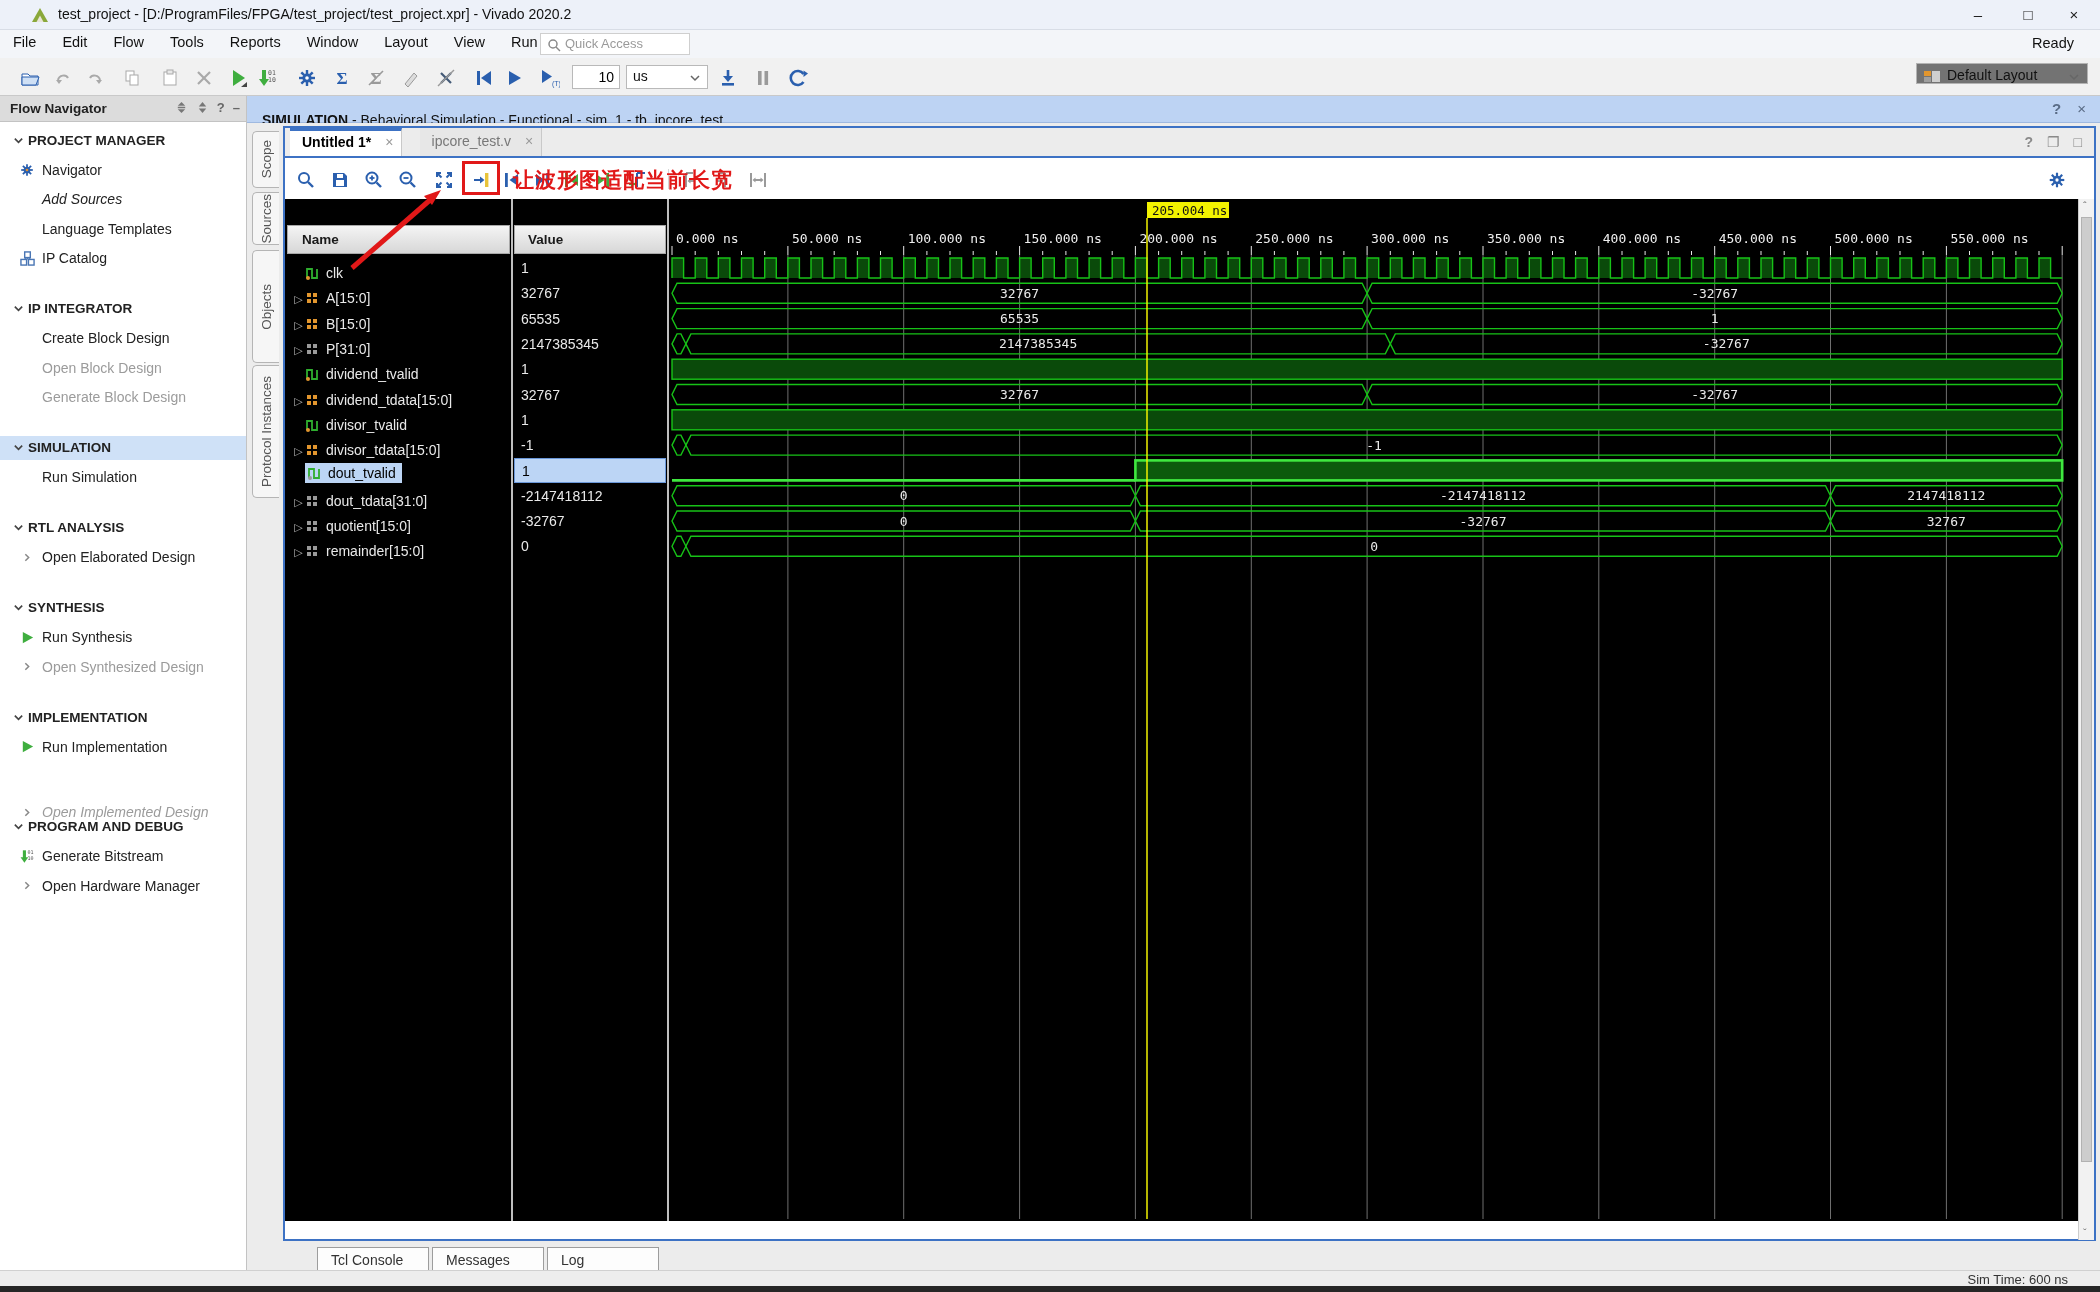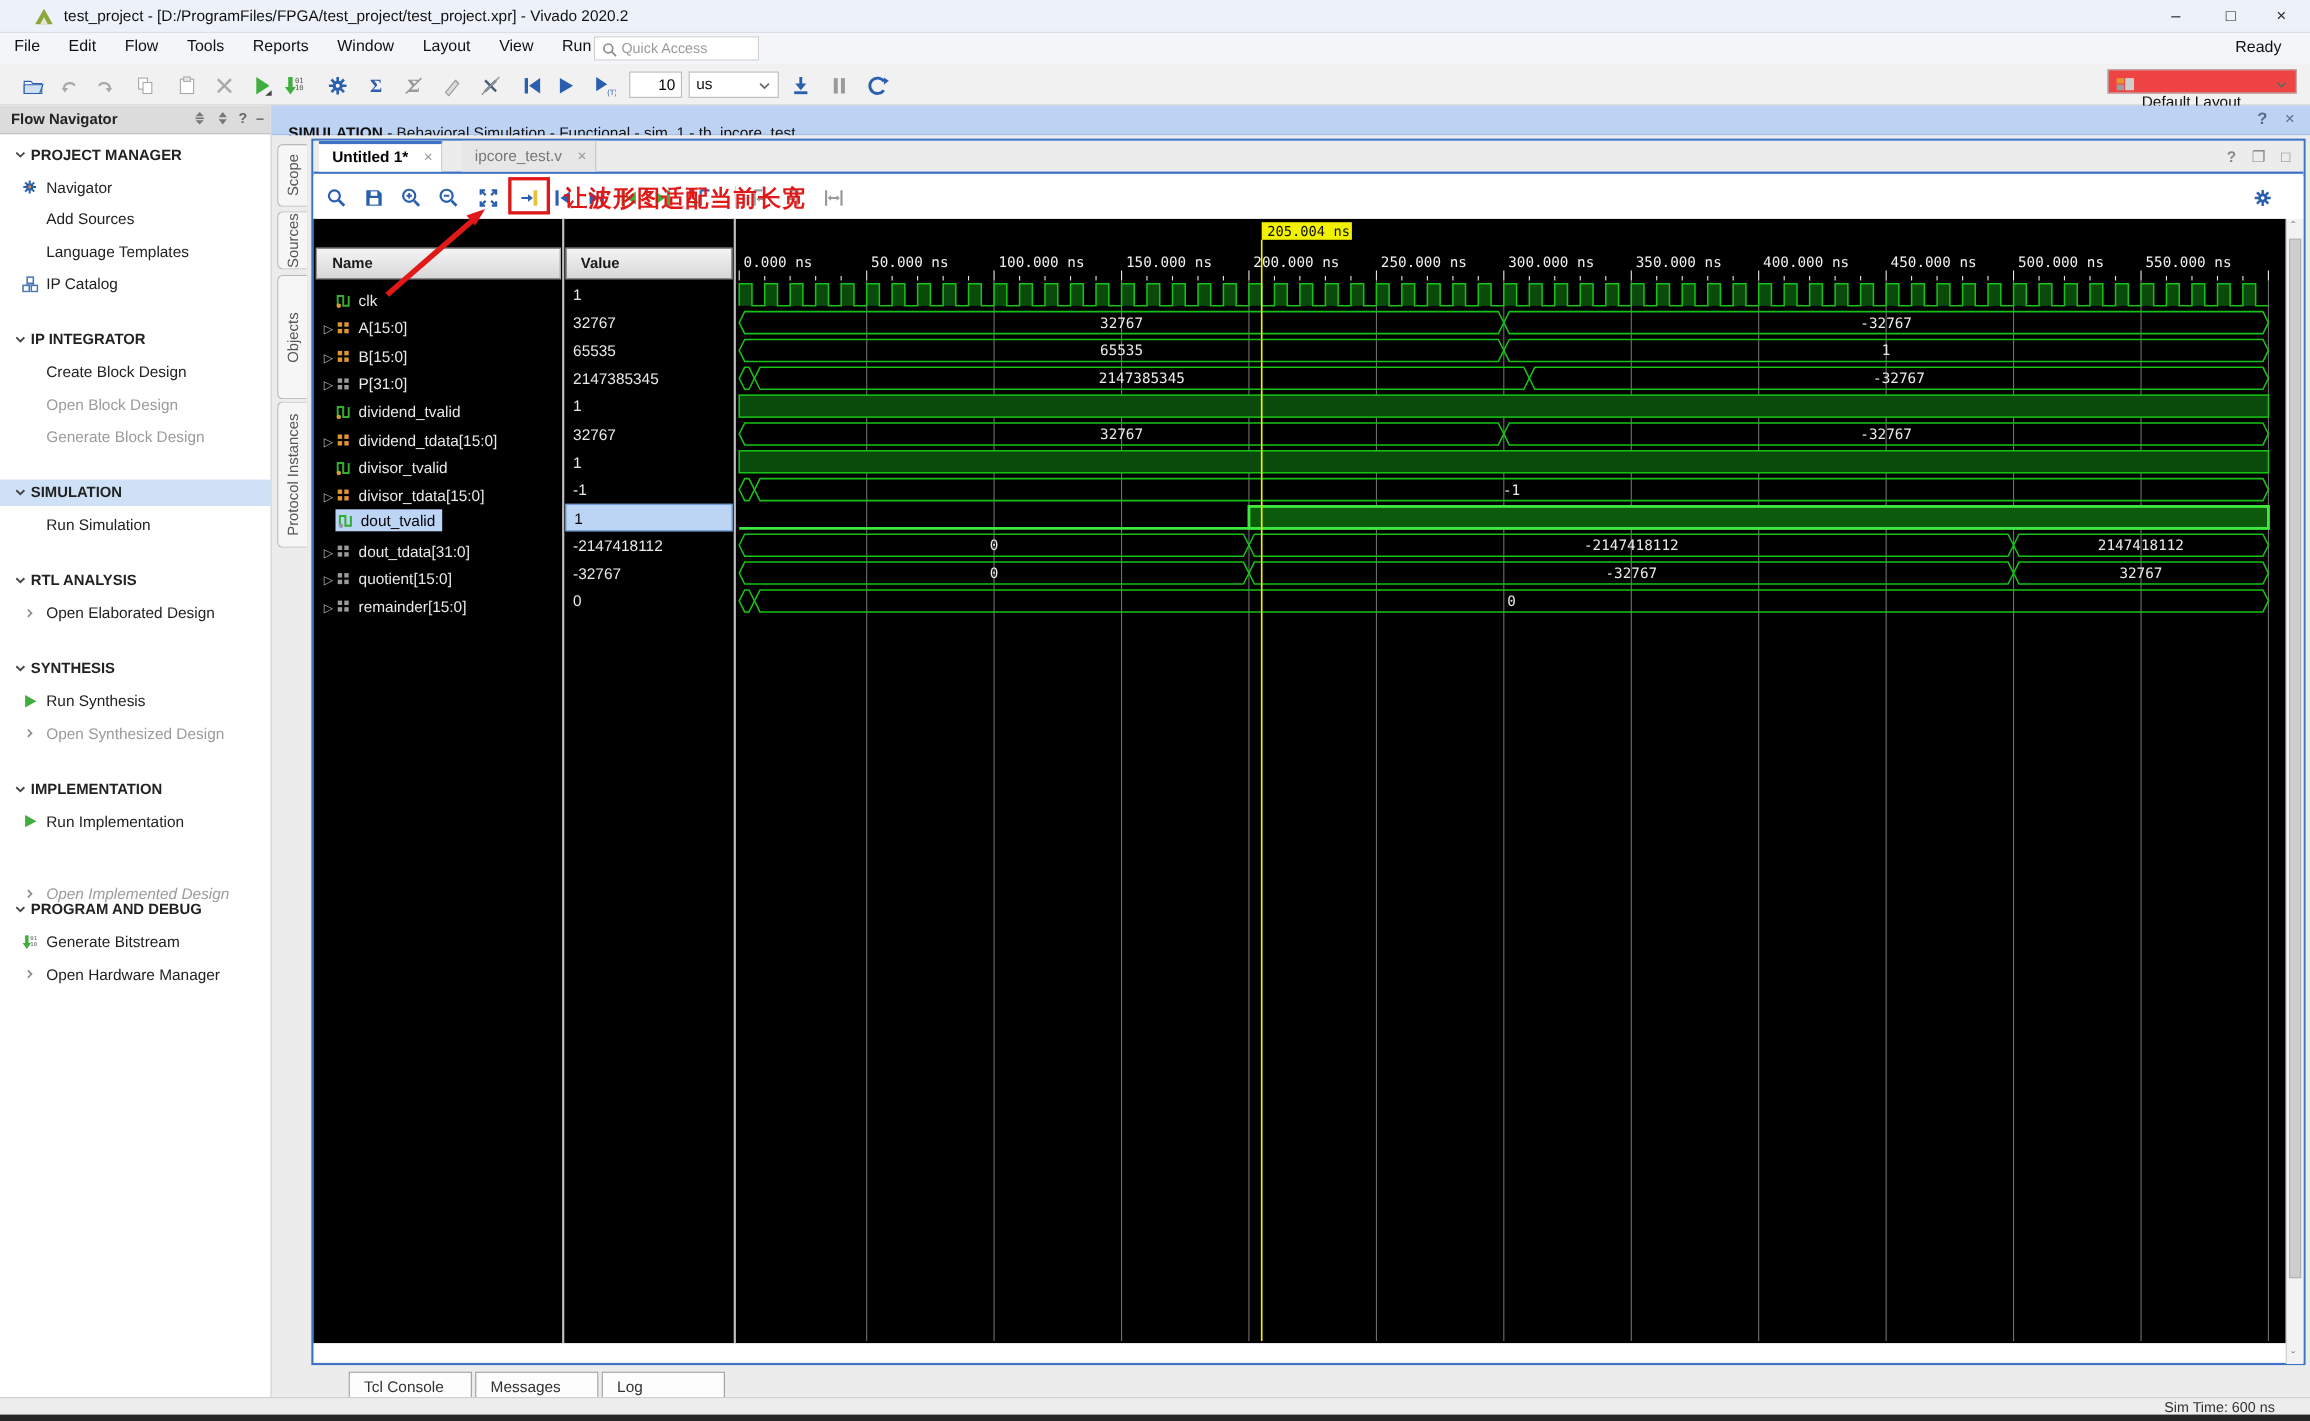--- a/index.html
+++ b/index.html
@@ -13,21 +13,21 @@
   
   .menubar{position:absolute;left:0;top:30px;width:2100px;height:28px;background:#f3f5f9;font-size:14.5px;color:#111}
   .menu-item{display:inline-block;padding:4px 13px 0 13px}
   .quick{position:absolute;left:540px;top:3px;width:150px;height:22px;background:#fff;border:1px solid #cfcfcf;color:#9a9a9a;font-size:13px;padding-left:24px;line-height:20px}
   .ready{position:absolute;right:26px;top:5px;color:#111}
   
   .toolbar{position:absolute;left:0;top:58px;width:2100px;height:38px;background:#f1f1f1;border-bottom:1px solid #c9c9c9}
   .tbtn{position:absolute;top:6px;width:28px;height:27px;display:flex;align-items:center;justify-content:center}
   .t-input{position:absolute;left:572px;top:7px;width:48px;height:24px;border:1px solid #b9b9b9;background:#fff;font-size:14px;text-align:right;padding-right:5px;font-family:"Liberation Sans",sans-serif}
   .t-select{position:absolute;left:626px;top:7px;width:82px;height:24px;border:1px solid #b9b9b9;background:#fff;font-size:14px;padding:2px 6px;color:#111}
-  .layout-dd{position:absolute;left:1916px;top:5px;width:172px;height:21px;background:#ef4444;border:1px solid #b3b3b3;font-size:14px;color:#111;padding:20px 8px 0 30px}
+  .layout-dd{position:absolute;left:1916px;top:5px;width:172px;height:21px;background:#737373;border:1px solid #b3b3b3;font-size:14px;color:#111;padding:3px 8px 0 30px}
   
   .sidebar{position:absolute;left:0;top:96px;width:247px;height:1174px;background:#fff;border-right:1px solid #c3c3c3}
   .fn-header{position:absolute;left:0;top:0;width:246px;height:26px;background:#dcdcdc;border-bottom:1px solid #c3c3c3;font-size:13.5px;font-weight:bold;color:#222;padding:5px 0 0 10px}
   .fn-hicons{position:absolute;right:6px;top:4px;color:#666;font-size:13px;display:flex;gap:8px;align-items:center}
   .fn-row{position:absolute;left:0;width:246px;height:24px;display:flex;align-items:center;font-size:14px;color:#222;white-space:nowrap}
   .fn-row.section{font-weight:bold;font-size:13.5px}
   .fn-row.disabled{color:#9b9b9b}
   .fn-row.selected{background:#cfe1f7}
   .fn-chev{width:16px;margin-left:10px;display:inline-flex;justify-content:center;color:#444}
   .fn-icon{width:18px;margin-left:18px;display:inline-flex;justify-content:center}
@@ -275,21 +275,21 @@
                 <line x1="13.8" y1="13.8" x2="16.7" y2="16.7"></line>
                 <line x1="5.3" y1="16.7" x2="8.2" y2="13.8"></line>
                 <line x1="13.8" y1="8.2" x2="16.7" y2="5.3"></line>
               </g>
               <circle cx="11" cy="11" r="4.6" fill="#2a5fae"></circle>
               <circle cx="11" cy="11" r="1.8" fill="#e8922e"></circle>
             </svg>
           </span>
           <span class="fn-label">Navigator</span>
         </div>
-        <div class="fn-row" style="top: 65px;">
+        <div class="fn-row" style="top: 65px; font-style: italic;">
           <span class="fn-label noicon">Add Sources</span>
         </div>
         <div class="fn-row" style="top: 94.5px;">
           <span class="fn-label noicon">Language Templates</span>
         </div>
         <div class="fn-row" style="top: 124px;">
           <span class="fn-icon">
             <svg width="15" height="15" viewBox="0 0 16 16">
               <rect x="5" y="1" width="6" height="6" fill="none" stroke="#4a76b4" stroke-width="1.5"></rect>
               <rect x="1" y="9" width="6" height="6" fill="none" stroke="#4a76b4" stroke-width="1.5"></rect>

